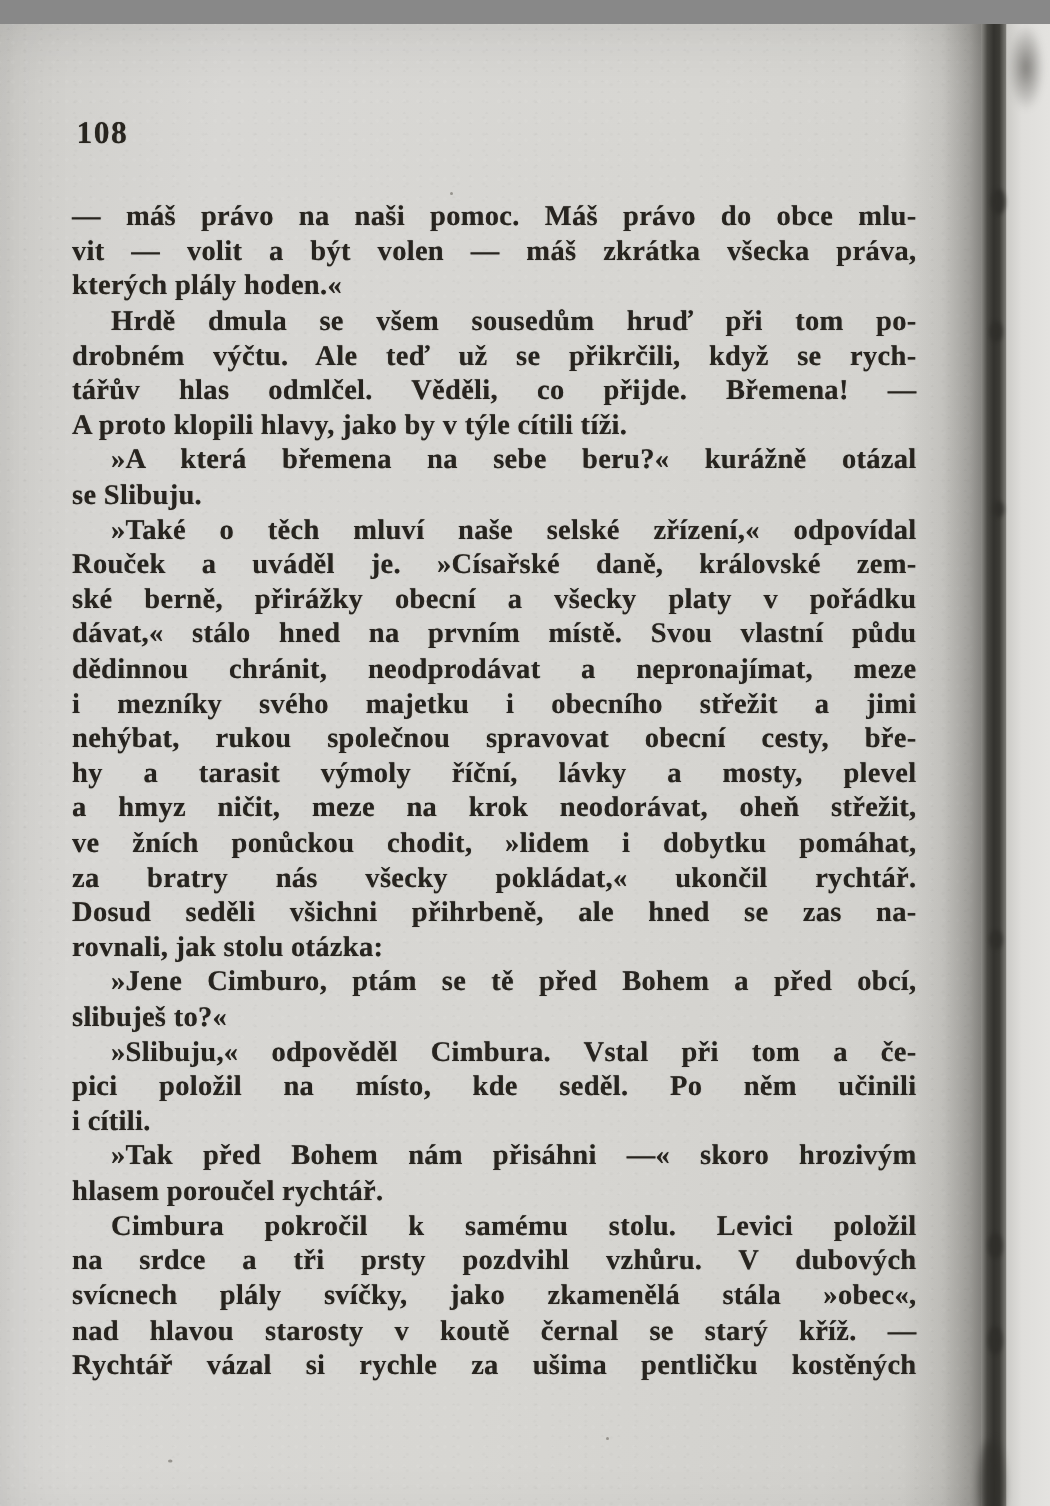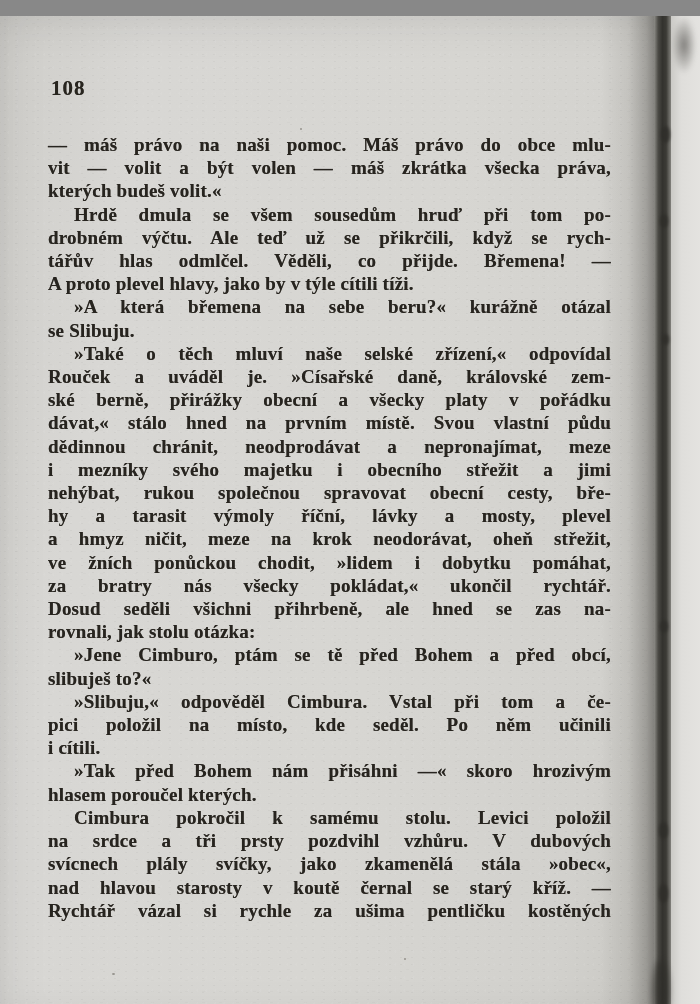--- a/index.html
+++ b/index.html
@@ -74,27 +74,27 @@
 
 <div class="scan">
   <div class="grain"></div>
 
   <div class="page-number">108</div>
 
   <div class="text-block">
       <div class="para">
         <div class="line">— máš právo na naši pomoc. Máš právo do obce mlu-</div>
         <div class="line">vit — volit a být volen — máš zkrátka všecka práva,</div>
-        <div class="line last">kterých budeš volit.«</div>
+        <div class="line last">kterých plály hoden.«</div>
       </div>
       <div class="para indent">
         <div class="line">Hrdě dmula se všem sousedům hruď při tom po-</div>
         <div class="line">drobném výčtu. Ale teď už se přikrčili, když se rych-</div>
         <div class="line">tářův hlas odmlčel. Věděli, co přijde. Břemena! —</div>
-        <div class="line last">A proto plevel hlavy, jako by v týle cítili tíži.</div>
+        <div class="line last">A proto klopili hlavy, jako by v týle cítili tíži.</div>
       </div>
       <div class="para indent">
         <div class="line">»A která břemena na sebe beru?« kurážně otázal</div>
         <div class="line last">se Slibuju.</div>
       </div>
       <div class="para indent">
         <div class="line">»Také o těch mluví naše selské zřízení,« odpovídal</div>
         <div class="line">Rouček a uváděl je. »Císařské daně, královské zem-</div>
         <div class="line">ské berně, přirážky obecní a všecky platy v pořádku</div>
         <div class="line">dávat,« stálo hned na prvním místě. Svou vlastní půdu</div>
@@ -112,21 +112,21 @@
         <div class="line">»Jene Cimburo, ptám se tě před Bohem a před obcí,</div>
         <div class="line last">slibuješ to?«</div>
       </div>
       <div class="para indent">
         <div class="line">»Slibuju,« odpověděl Cimbura. Vstal při tom a če-</div>
         <div class="line">pici položil na místo, kde seděl. Po něm učinili</div>
         <div class="line last">i cítili.</div>
       </div>
       <div class="para indent">
         <div class="line">»Tak před Bohem nám přisáhni —« skoro hrozivým</div>
-        <div class="line last">hlasem poroučel kterých.</div>
+        <div class="line last">hlasem poroučel rychtář.</div>
       </div>
       <div class="para indent">
         <div class="line">Cimbura pokročil k samému stolu. Levici položil</div>
         <div class="line">na srdce a tři prsty pozdvihl vzhůru. V dubových</div>
         <div class="line">svícnech plály svíčky, jako zkamenělá stála »obec«,</div>
         <div class="line">nad hlavou starosty v koutě černal se starý kříž. —</div>
         <div class="line">Rychtář vázal si rychle za ušima pentličku kostěných</div>
       </div>
     </div>
 

